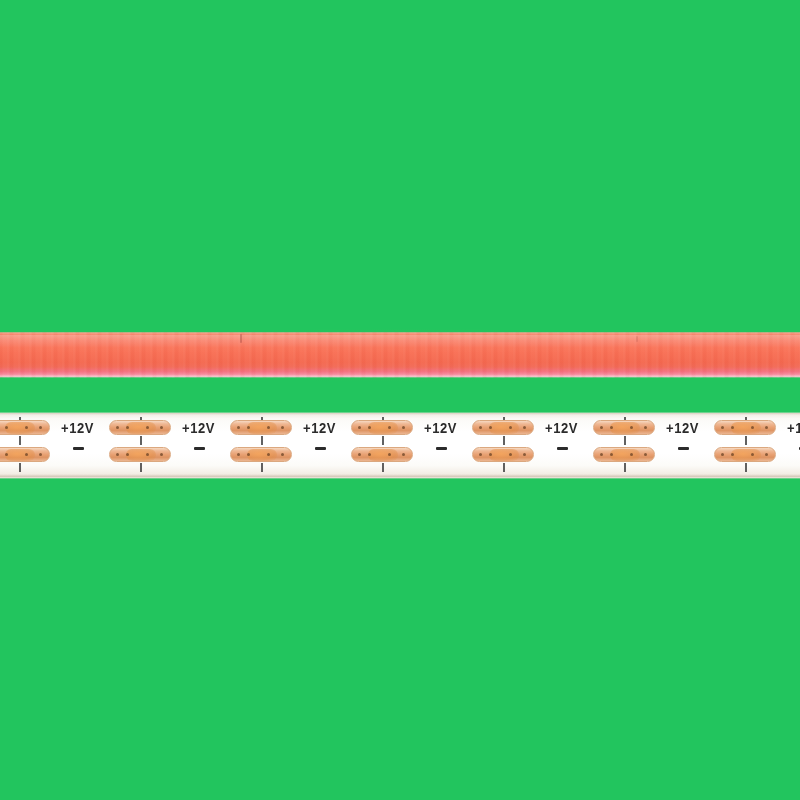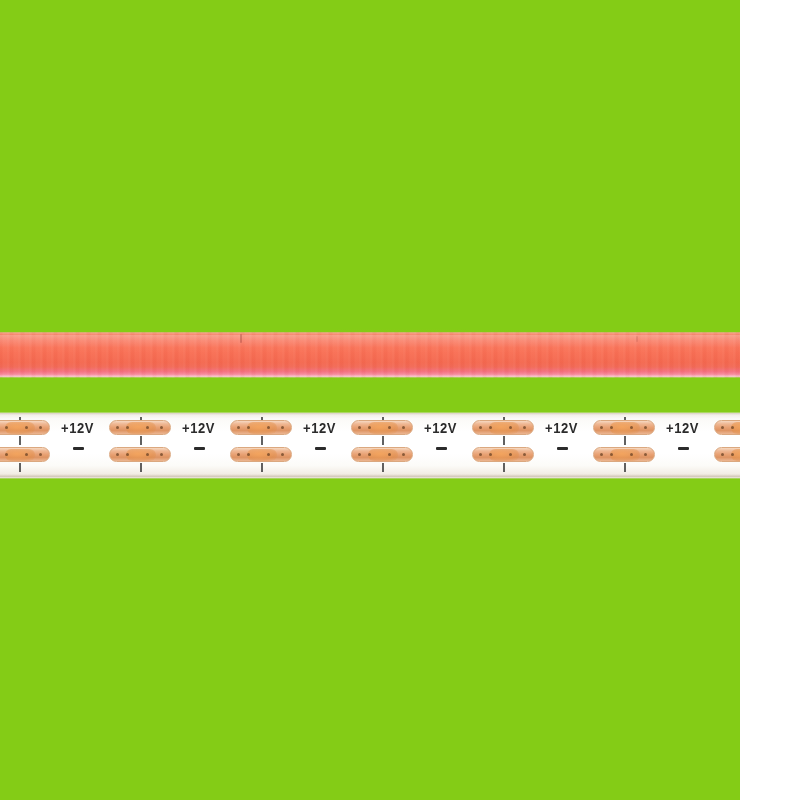--- a/index.html
+++ b/index.html
@@ -6,23 +6,23 @@
   html, body {
     margin: 0;
     padding: 0;
     background: #ffffff;
   }
   body {
     font-family: "Liberation Sans", sans-serif;
   }
   #scene {
     position: relative;
-    width: 740px;
+    width: 800px;
     height: 800px;
-    background: #84cc16;
+    background: #22c55e;
     overflow: hidden;
   }
 
   
   .lit-strip {
     position: absolute;
     left: -4px;
     top: 332px;
     width: 808px;
     height: 46px;

